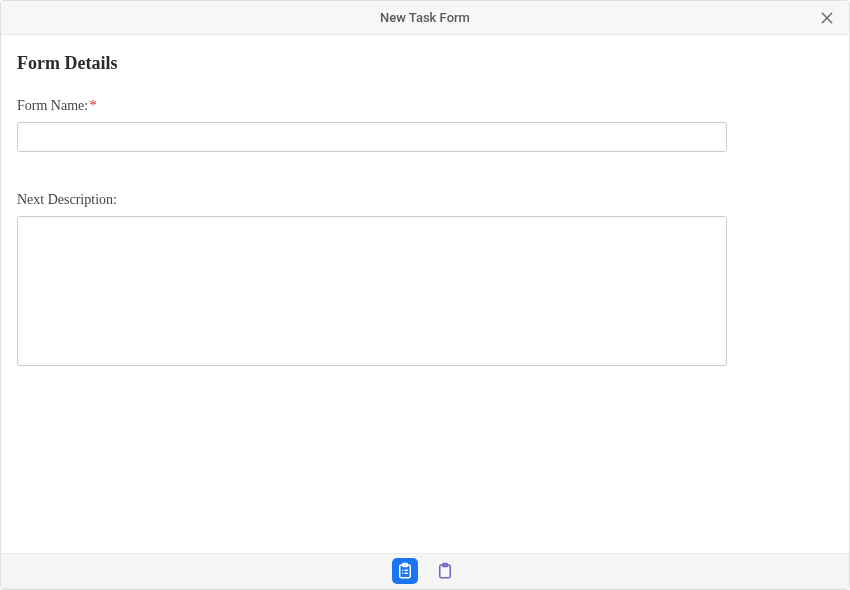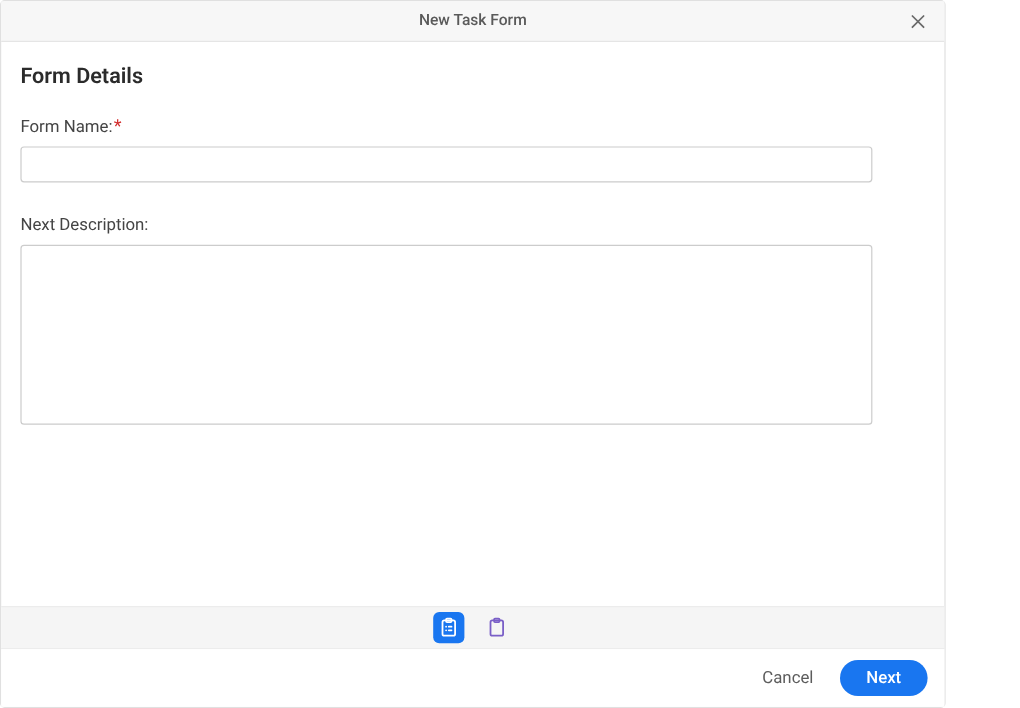--- a/index.html
+++ b/index.html
@@ -8,21 +8,21 @@
       padding: 0;
     }
     body {
       font-family: Roboto, "Helvetica Neue", Arial, sans-serif;
       background: #fff;
       width: 850px;
       height: 590px;
       overflow: hidden;
     }
     .dialog {
-      width: 788px;
+      width: 850px;
       height: 590px;
       display: flex;
       flex-direction: column;
       border: 1px solid #e0e0e0;
       border-radius: 4px;
       background: #fff;
     }
     .dialog-header {
       position: relative;
       height: 34px;
@@ -53,29 +53,30 @@
       background: transparent;
     }
     .close-btn svg {
       width: 16px;
       height: 16px;
     }
     .dialog-body {
       flex: 1;
       padding: 18px 16px 0 16px;
       overflow: auto;
+      font-family: Liberation Serif, serif;
     }
     .section-heading {
       font-size: 18px;
       font-weight: 600;
       color: #2b2b2b;
       margin-bottom: 24px;
     }
     .field-group {
-      margin-bottom: 28px;
+      margin-bottom: 40px;
     }
     .field-label-row {
       display: flex;
       align-items: flex-start;
       margin-bottom: 8px;
     }
     .field-label {
       font-size: 14px;
       color: #444;
     }
@@ -216,18 +217,14 @@
       </svg>
     </button>
     <button class="step-icon-btn inactive" aria-label="Form Fields Step">
       <svg width="18" height="18" viewBox="0 0 24 24" fill="none" stroke-width="2" stroke-linecap="round" stroke-linejoin="round">
         <rect x="5" y="4" width="14" height="17" rx="2"></rect>
         <rect x="9" y="2" width="6" height="4" rx="1"></rect>
       </svg>
     </button>
   </div>
 
-  <div class="dialog-footer">
-    <button class="btn-cancel">Cancel</button>
-    <button class="btn-primary">Next</button>
-  </div>
 
 </div>
 
 </body></html>

